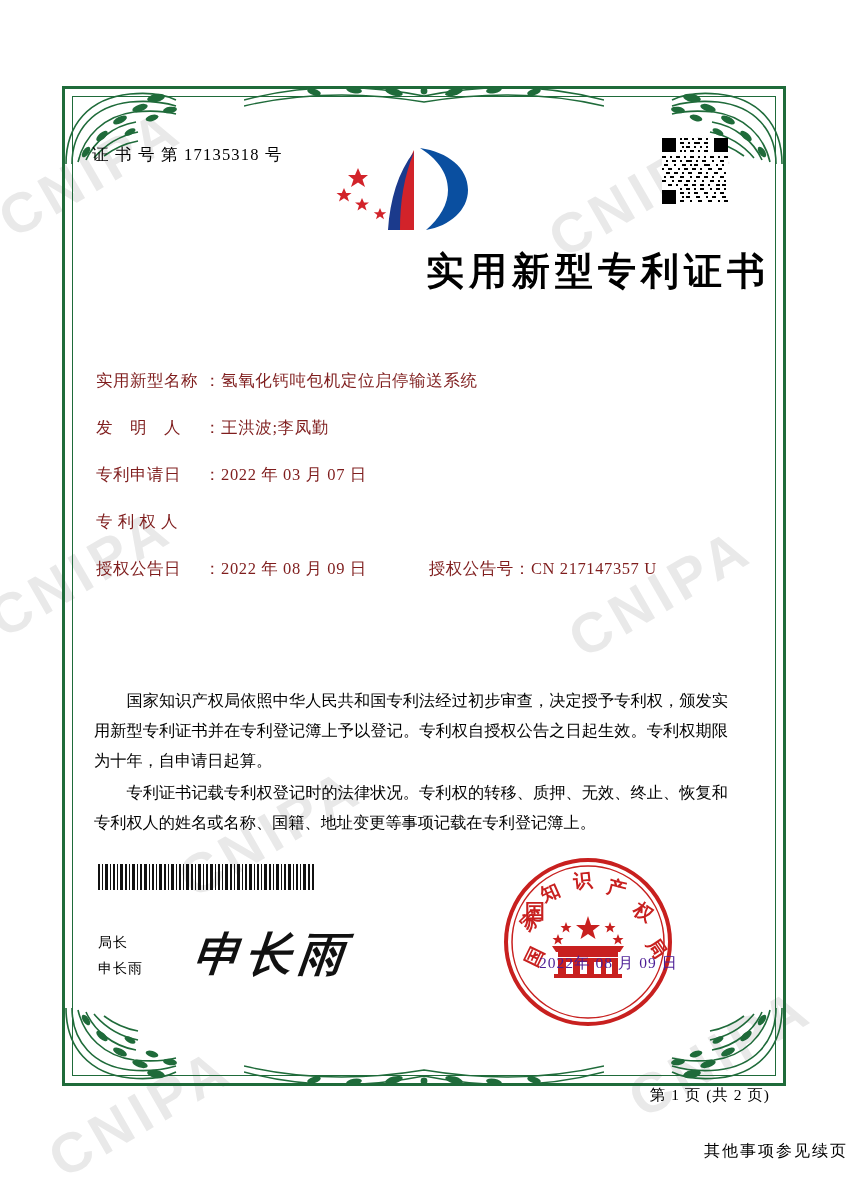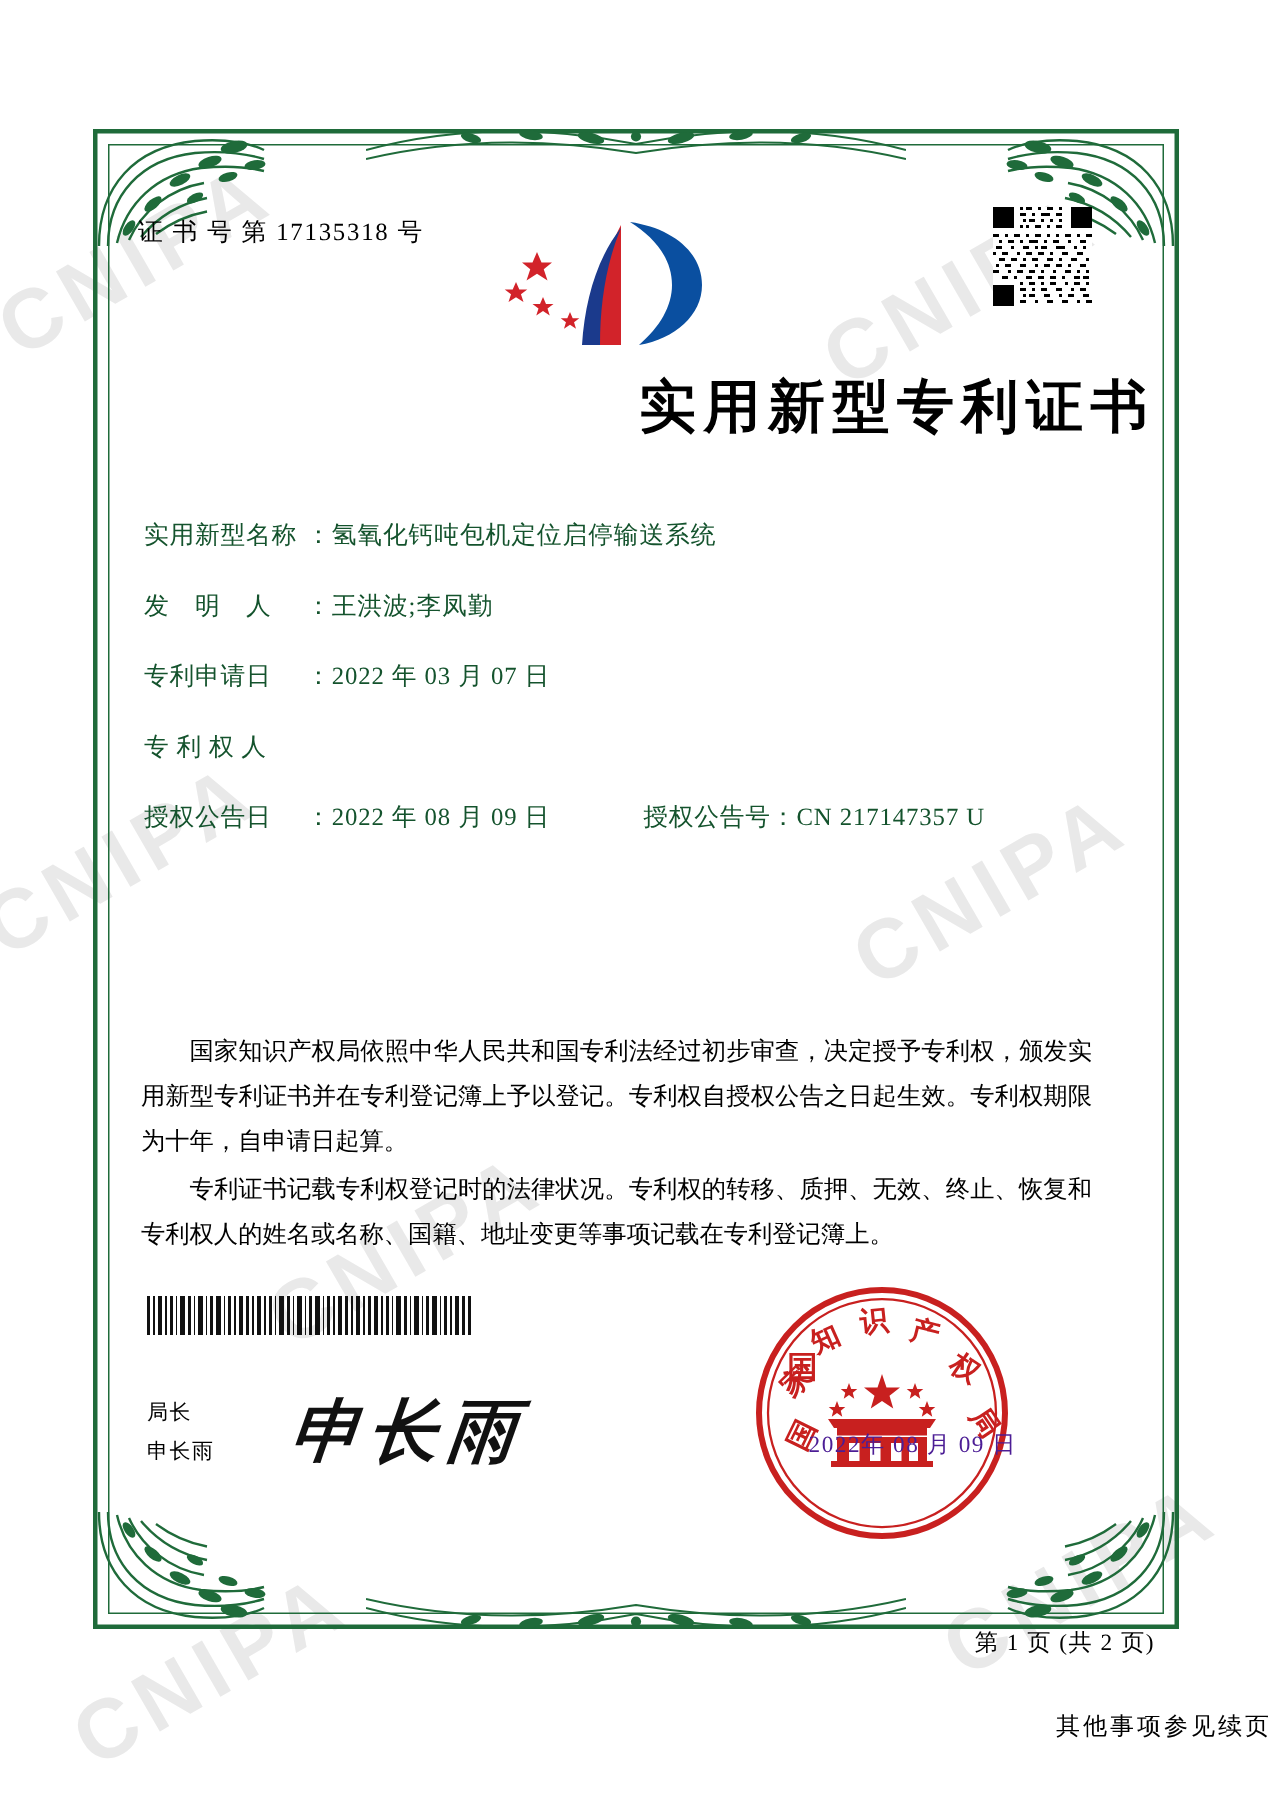--- a/index.html
+++ b/index.html
@@ -134,21 +134,22 @@
     position: absolute;
     left: 50px;
     top: 260px;
     right: 40px;
   }
   .frow {
     display: flex;
     align-items: flex-end;
     margin-bottom: 25px;
     font-size: 16.5px;
-    color: #14532d;
+    color: #7f1d1d;
+    margin-top: 24px;
   }
   .flabel {
     width: 108px;
     flex: none;
     letter-spacing: 0.5px;
   }
   .fvalue {
     letter-spacing: 0.6px;
   }
   .frow.dual .fvalue2-label {

